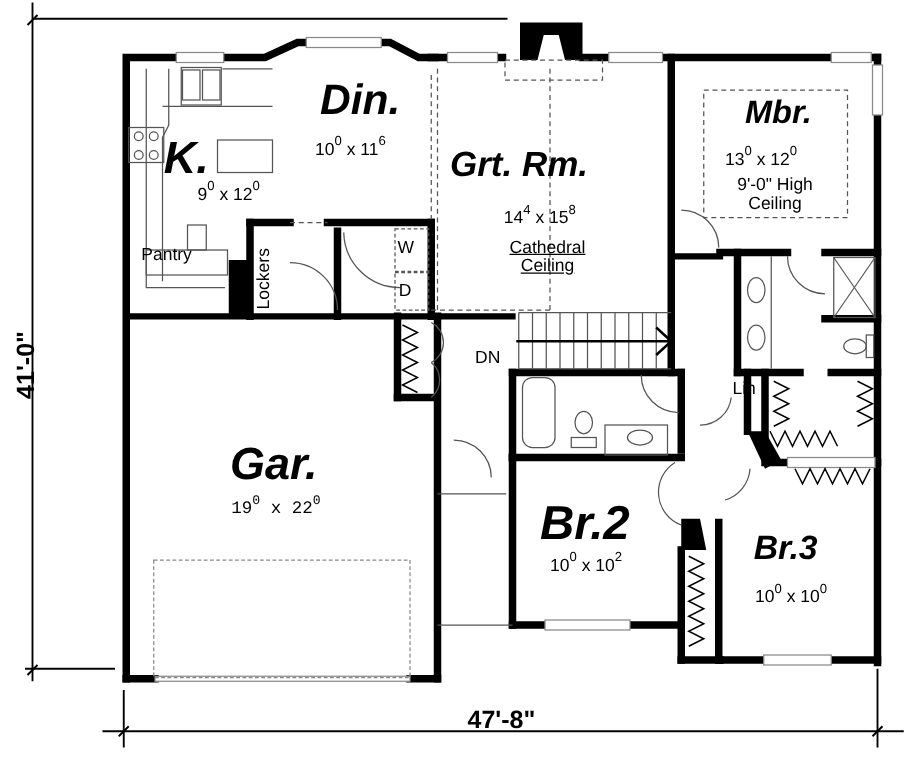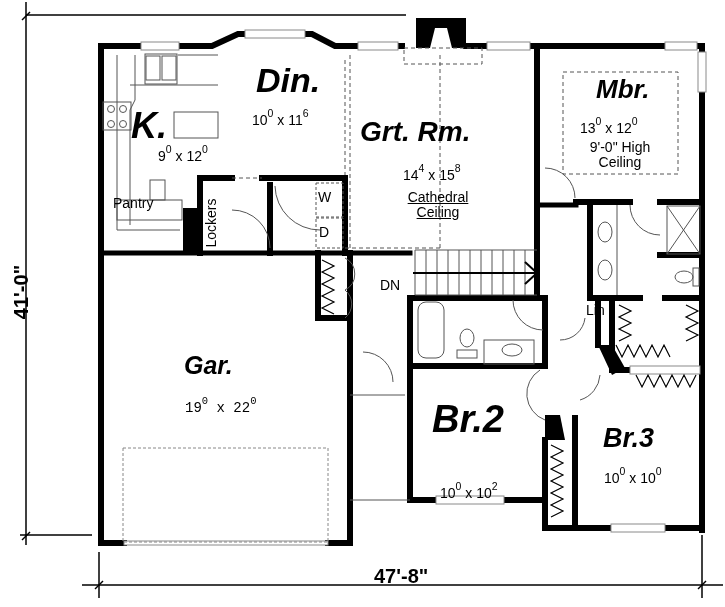--- a/index.html
+++ b/index.html
@@ -231,29 +231,29 @@
 <div class="lbl dim small" style="left:580px; top:118px;">
   <span>13</span><sup>0</sup>
   <span>x</span>
   <span>12</span><sup>0</sup>
 </div>
 <div class="lbl note" style="left:578px; top:140px; width:84px;">
   <div>9'-0" High</div>
   <div>Ceiling</div>
 </div>
 
-<div class="lbl room-name" style="left:184px; top:353px; font-size:25px;">Gar.</div>
+<div class="lbl room-name" style="left:184px; top:353px; font-size:36px;">Gar.</div>
 <div class="lbl dim small" style="left:185px; top:398px;font-family:Liberation Mono, monospace;">
   <span>19</span><sup>0</sup>
   <span>x</span>
   <span>22</span><sup>0</sup>
 </div>
 
 <div class="lbl room-name" style="left:432px; top:400px; font-size:38px;">Br.2</div>
-<div class="lbl dim small" style="left:440px; top:443px;margin-top:40px;">
+<div class="lbl dim small" style="left:440px; top:443px;">
   <span>10</span><sup>0</sup>
   <span>x</span>
   <span>10</span><sup>2</sup>
 </div>
 
 <div class="lbl room-name" style="left:603px; top:425px; font-size:27px;">Br.3</div>
 <div class="lbl dim small" style="left:604px; top:468px;">
   <span>10</span><sup>0</sup>
   <span>x</span>
   <span>10</span><sup>0</sup>

